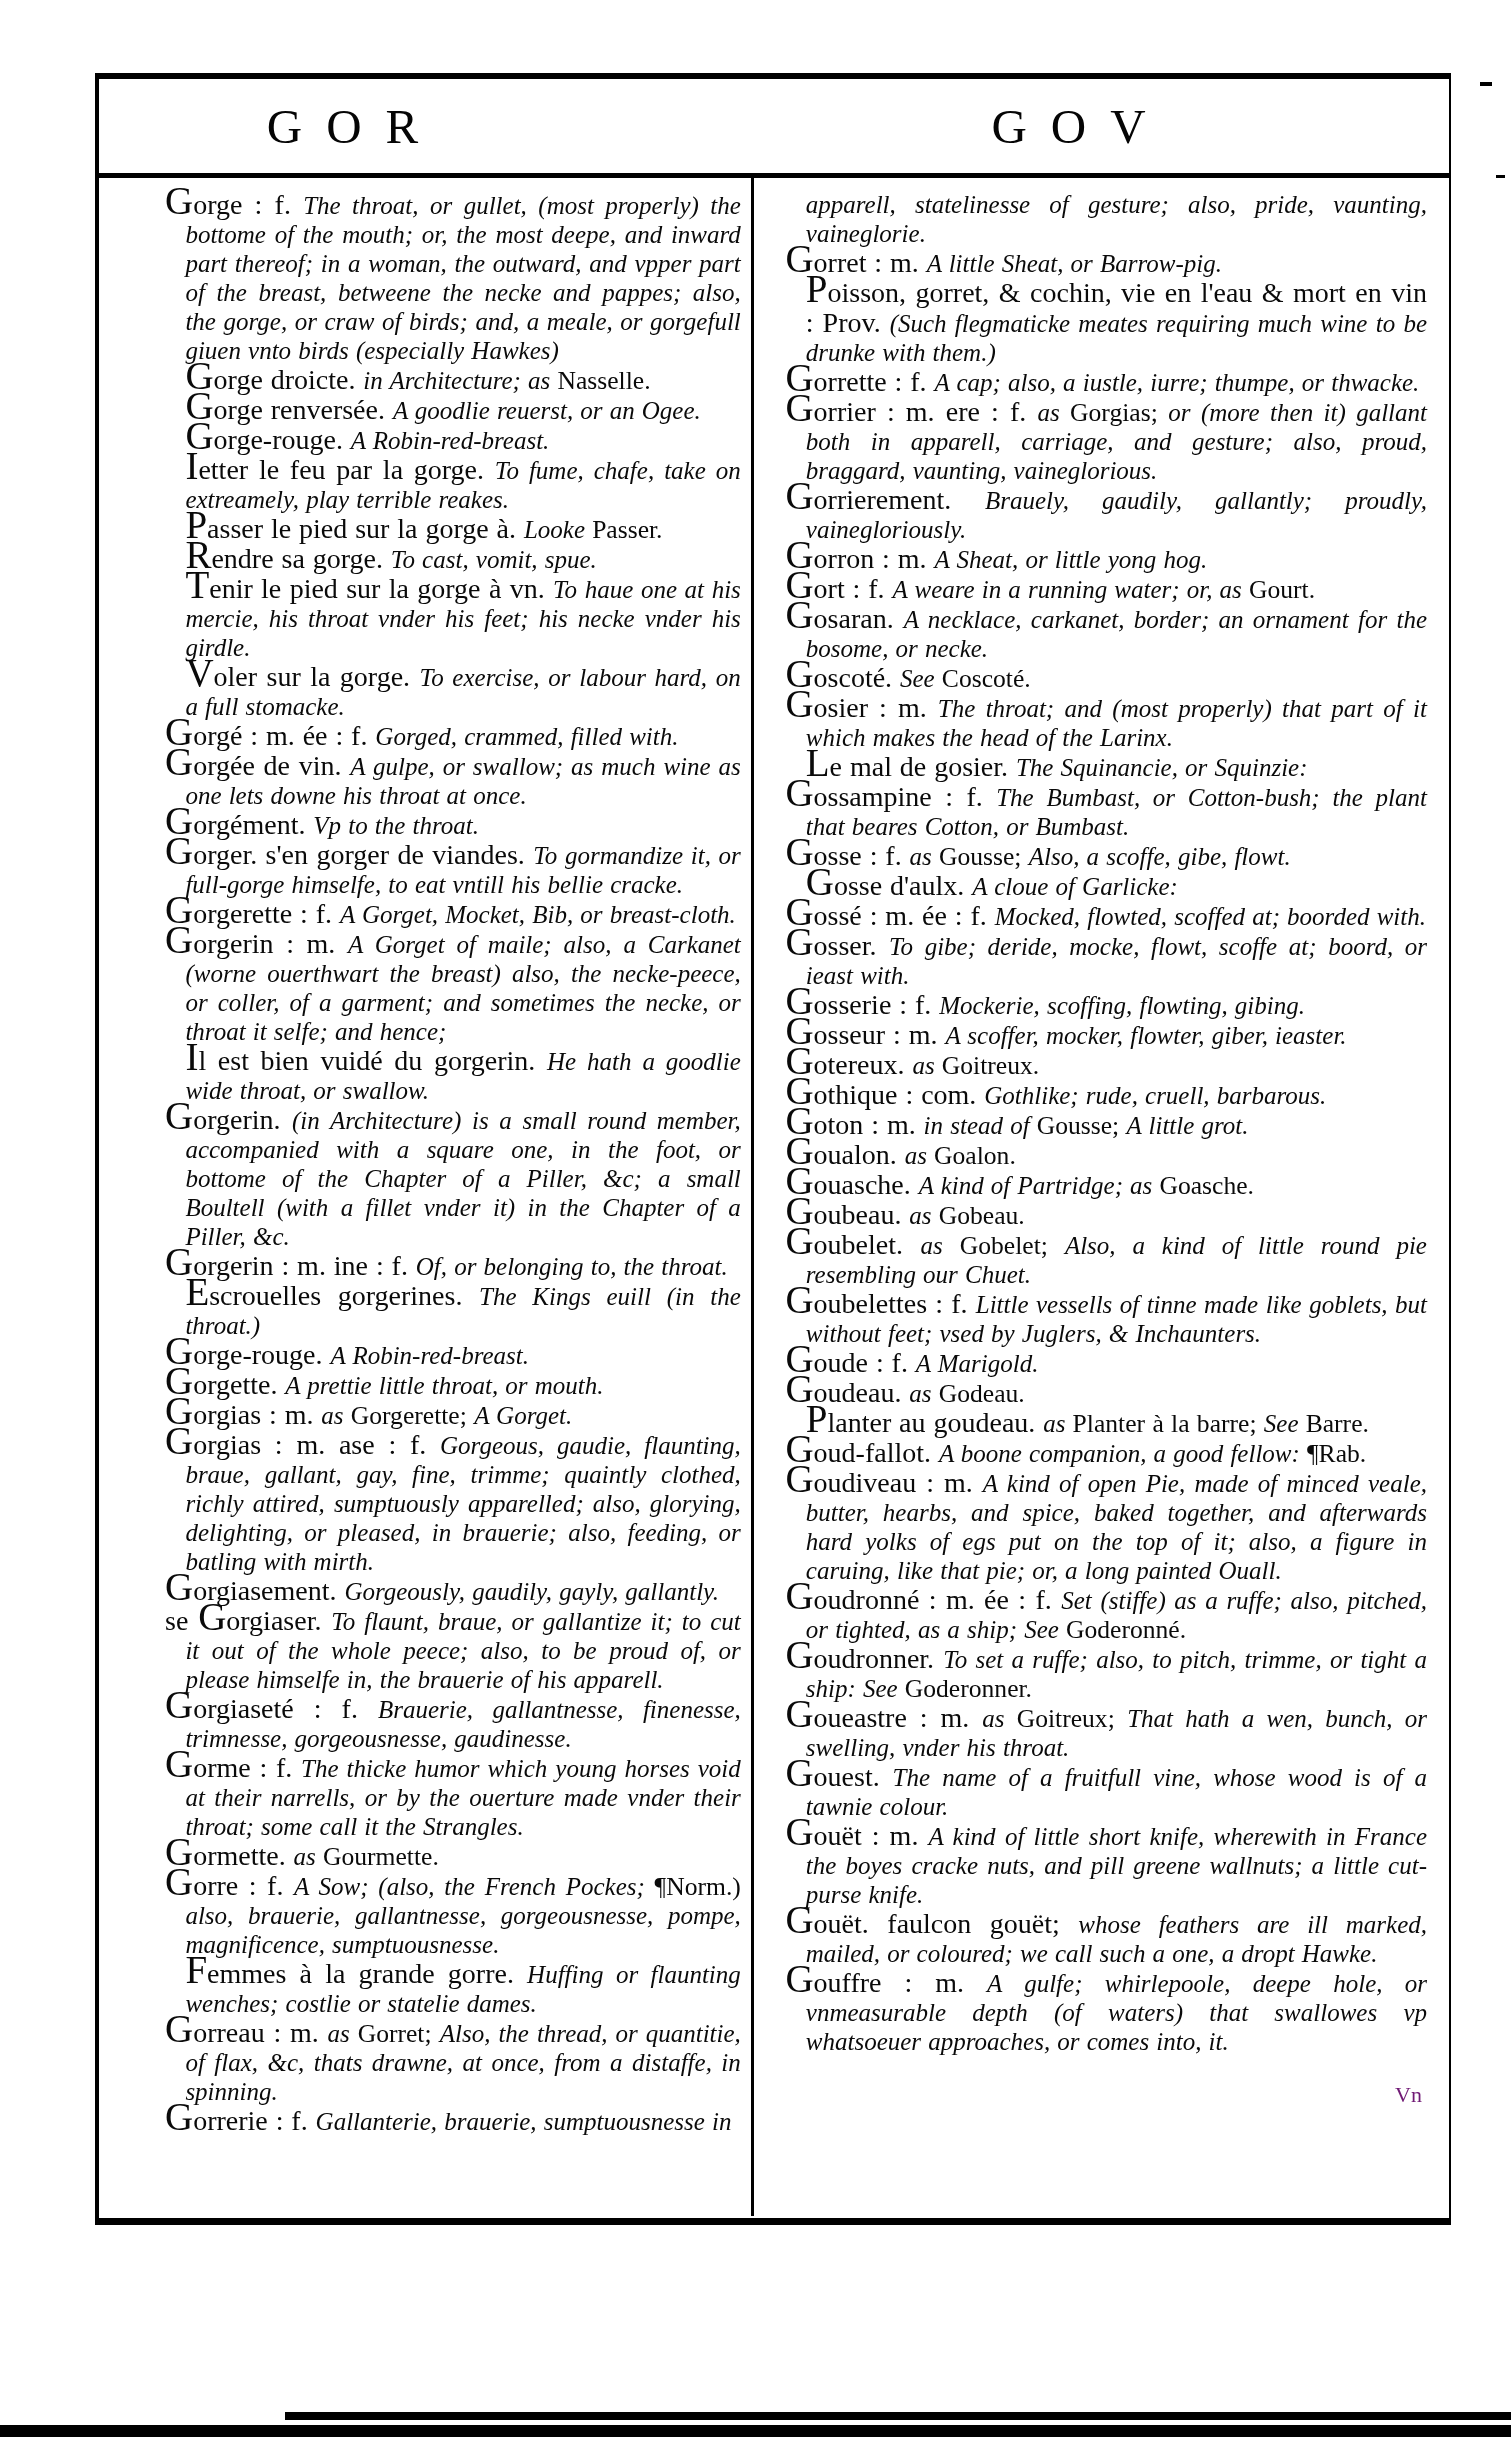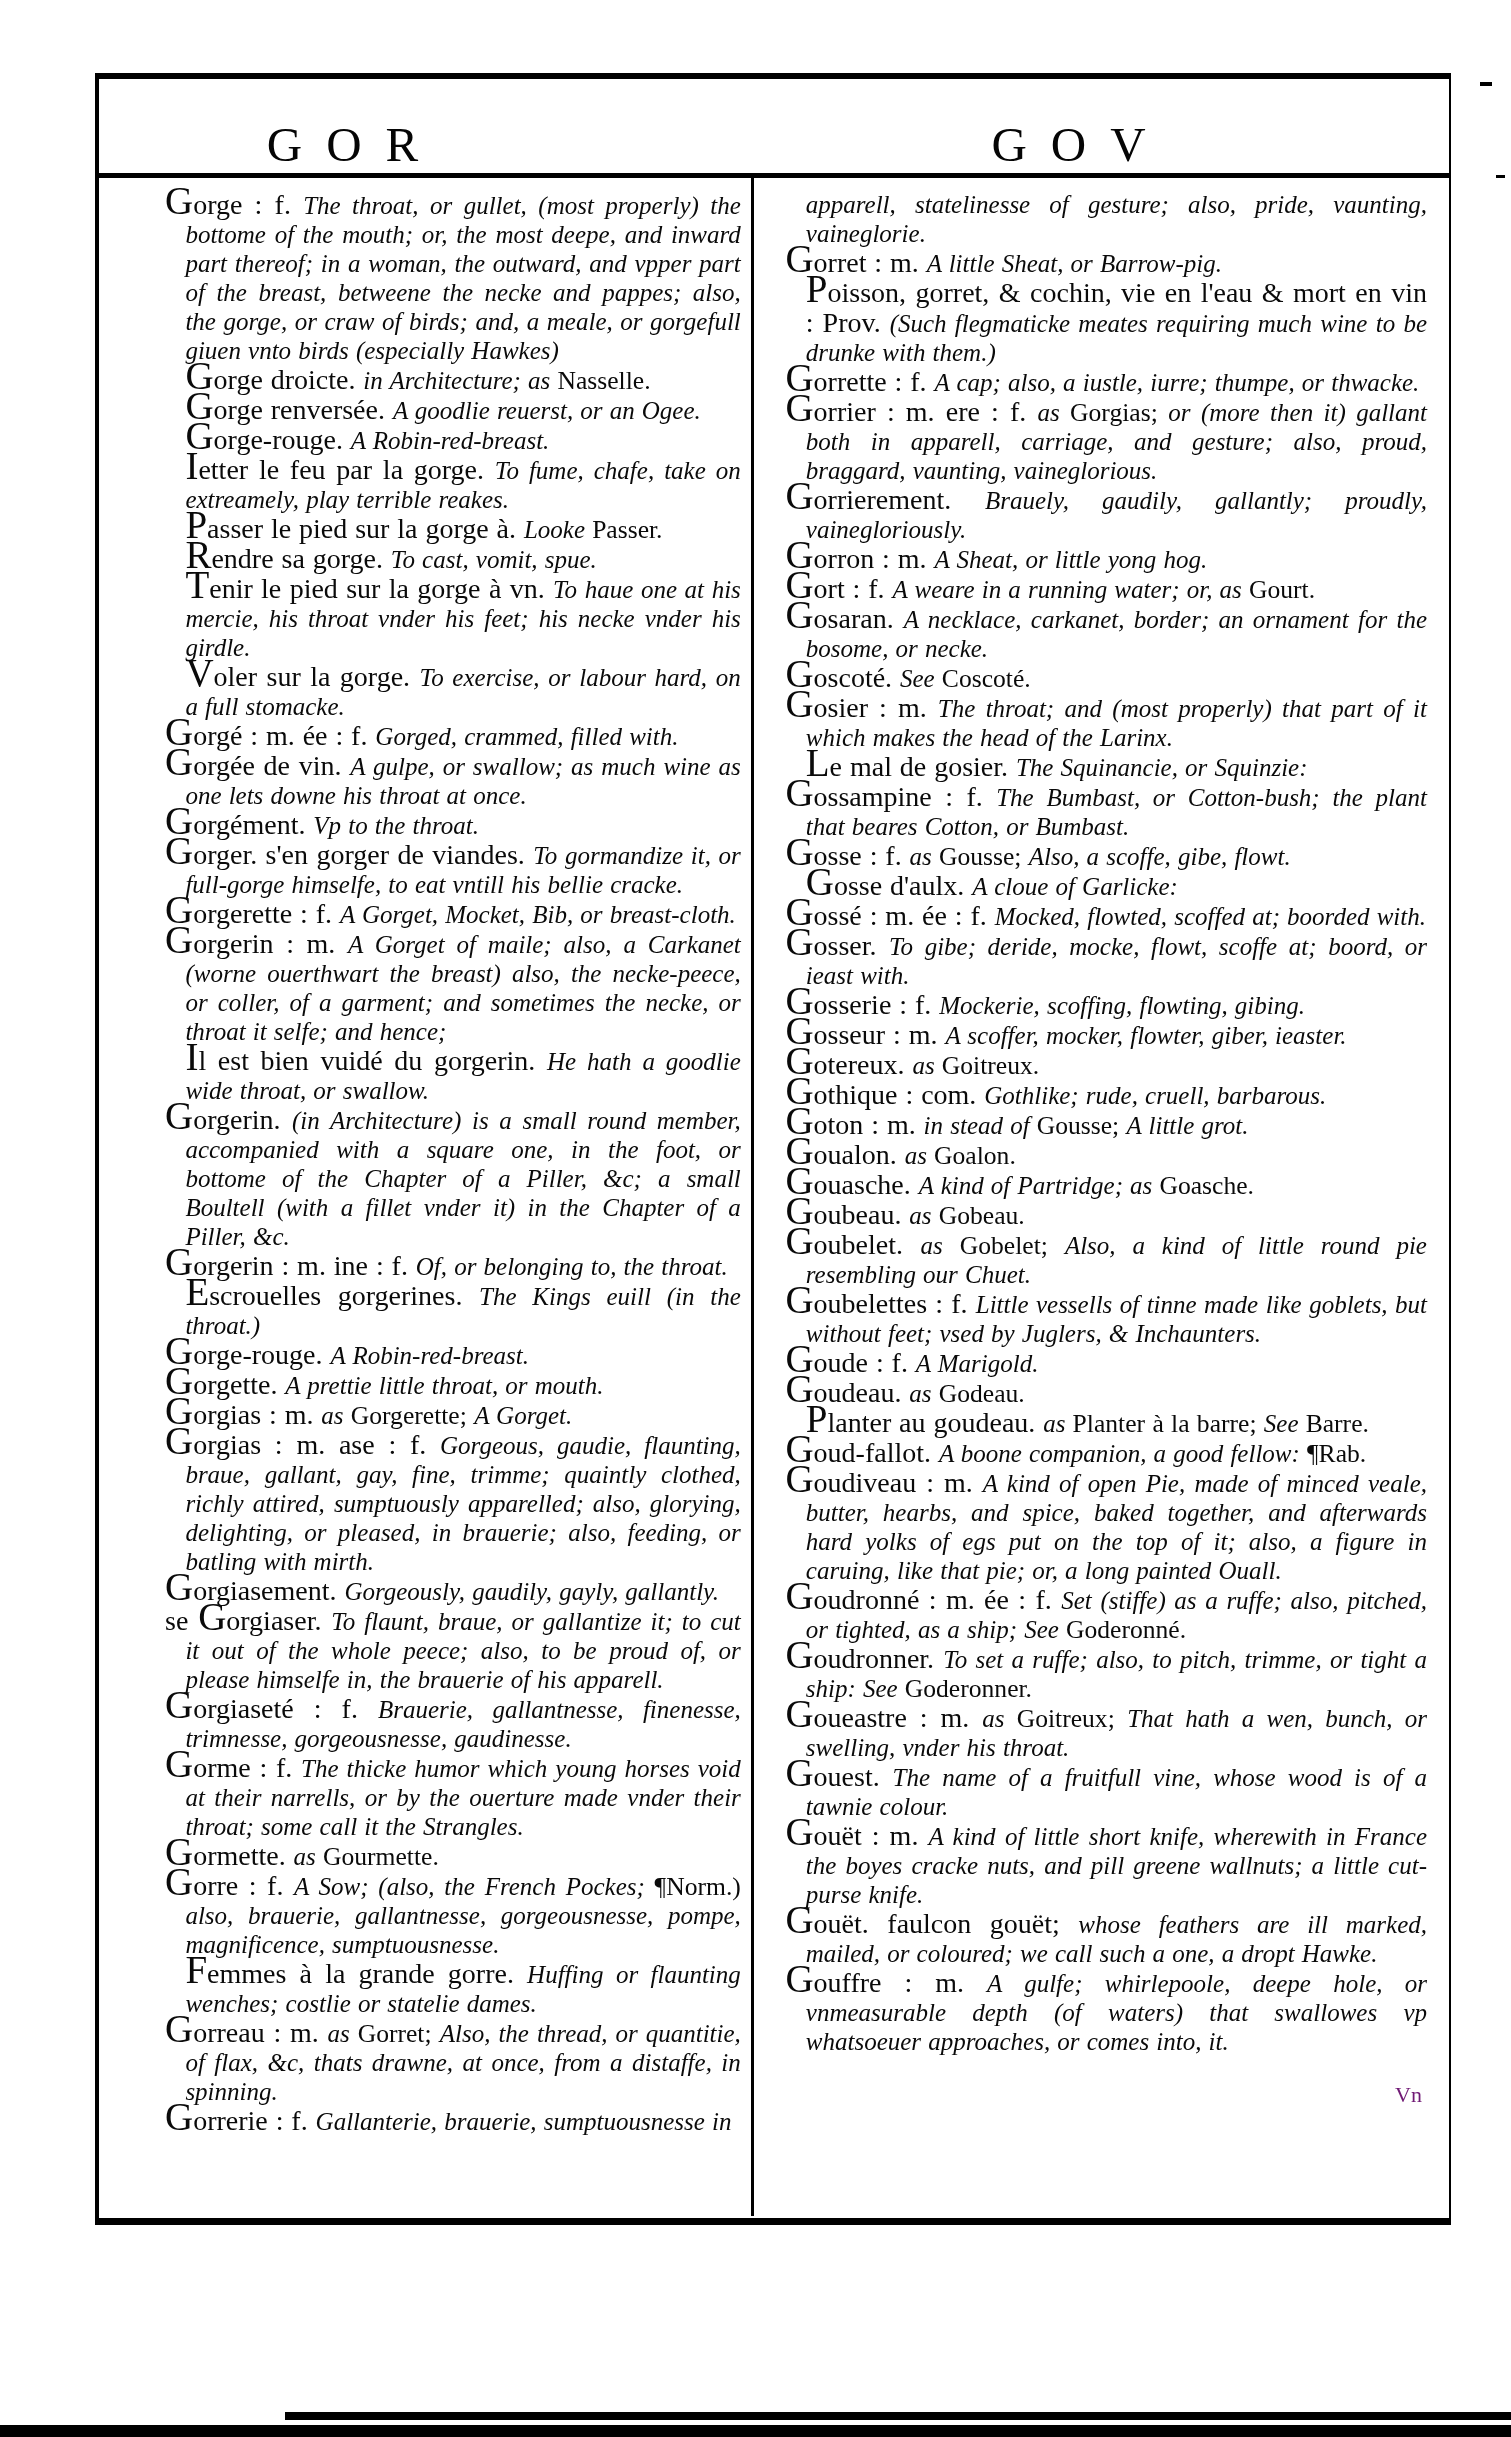--- a/index.html
+++ b/index.html
@@ -21,21 +21,21 @@
     width: 1356px; height: 2152px;
     box-sizing: border-box;
     border-top: 6.8px solid #000;
     border-left: 4.3px solid #000;
     border-right: 2.6px solid #000;
     border-bottom: 7.7px solid #000;
   }
   .running-head {
     height: 94px;
     display: flex;
-    align-items: flex-end;
+    align-items: center;
     border-bottom: 5.1px solid #000;
     box-sizing: content-box;
     font-family: Liberation Serif, serif;
   }
   .running-head span {
     display: block;
     font-size: 49px;
     letter-spacing: 24px;
     color: #050505;
     text-align: center;

